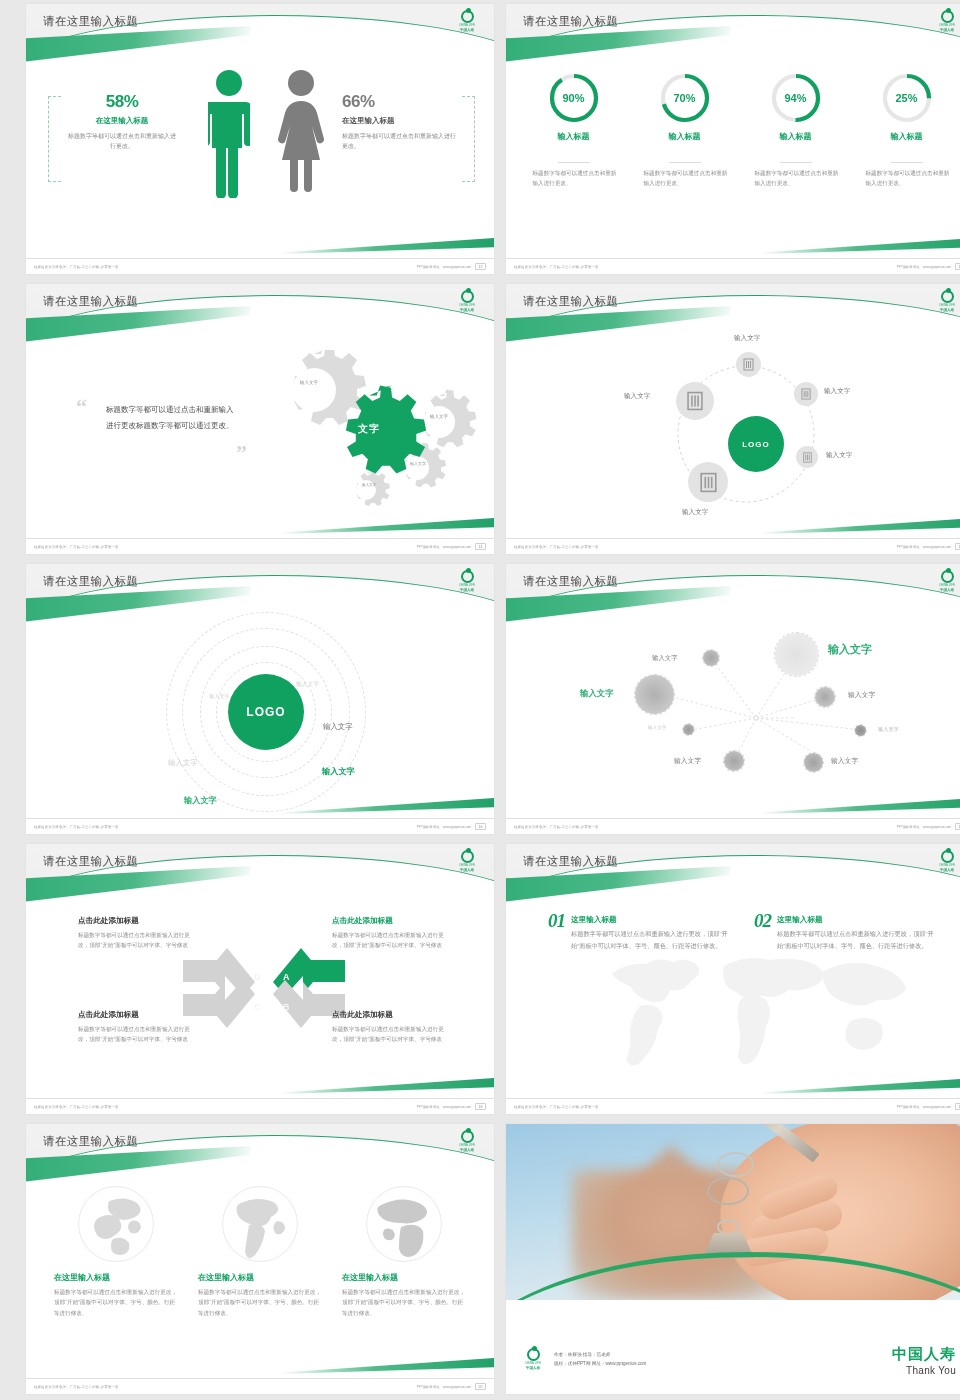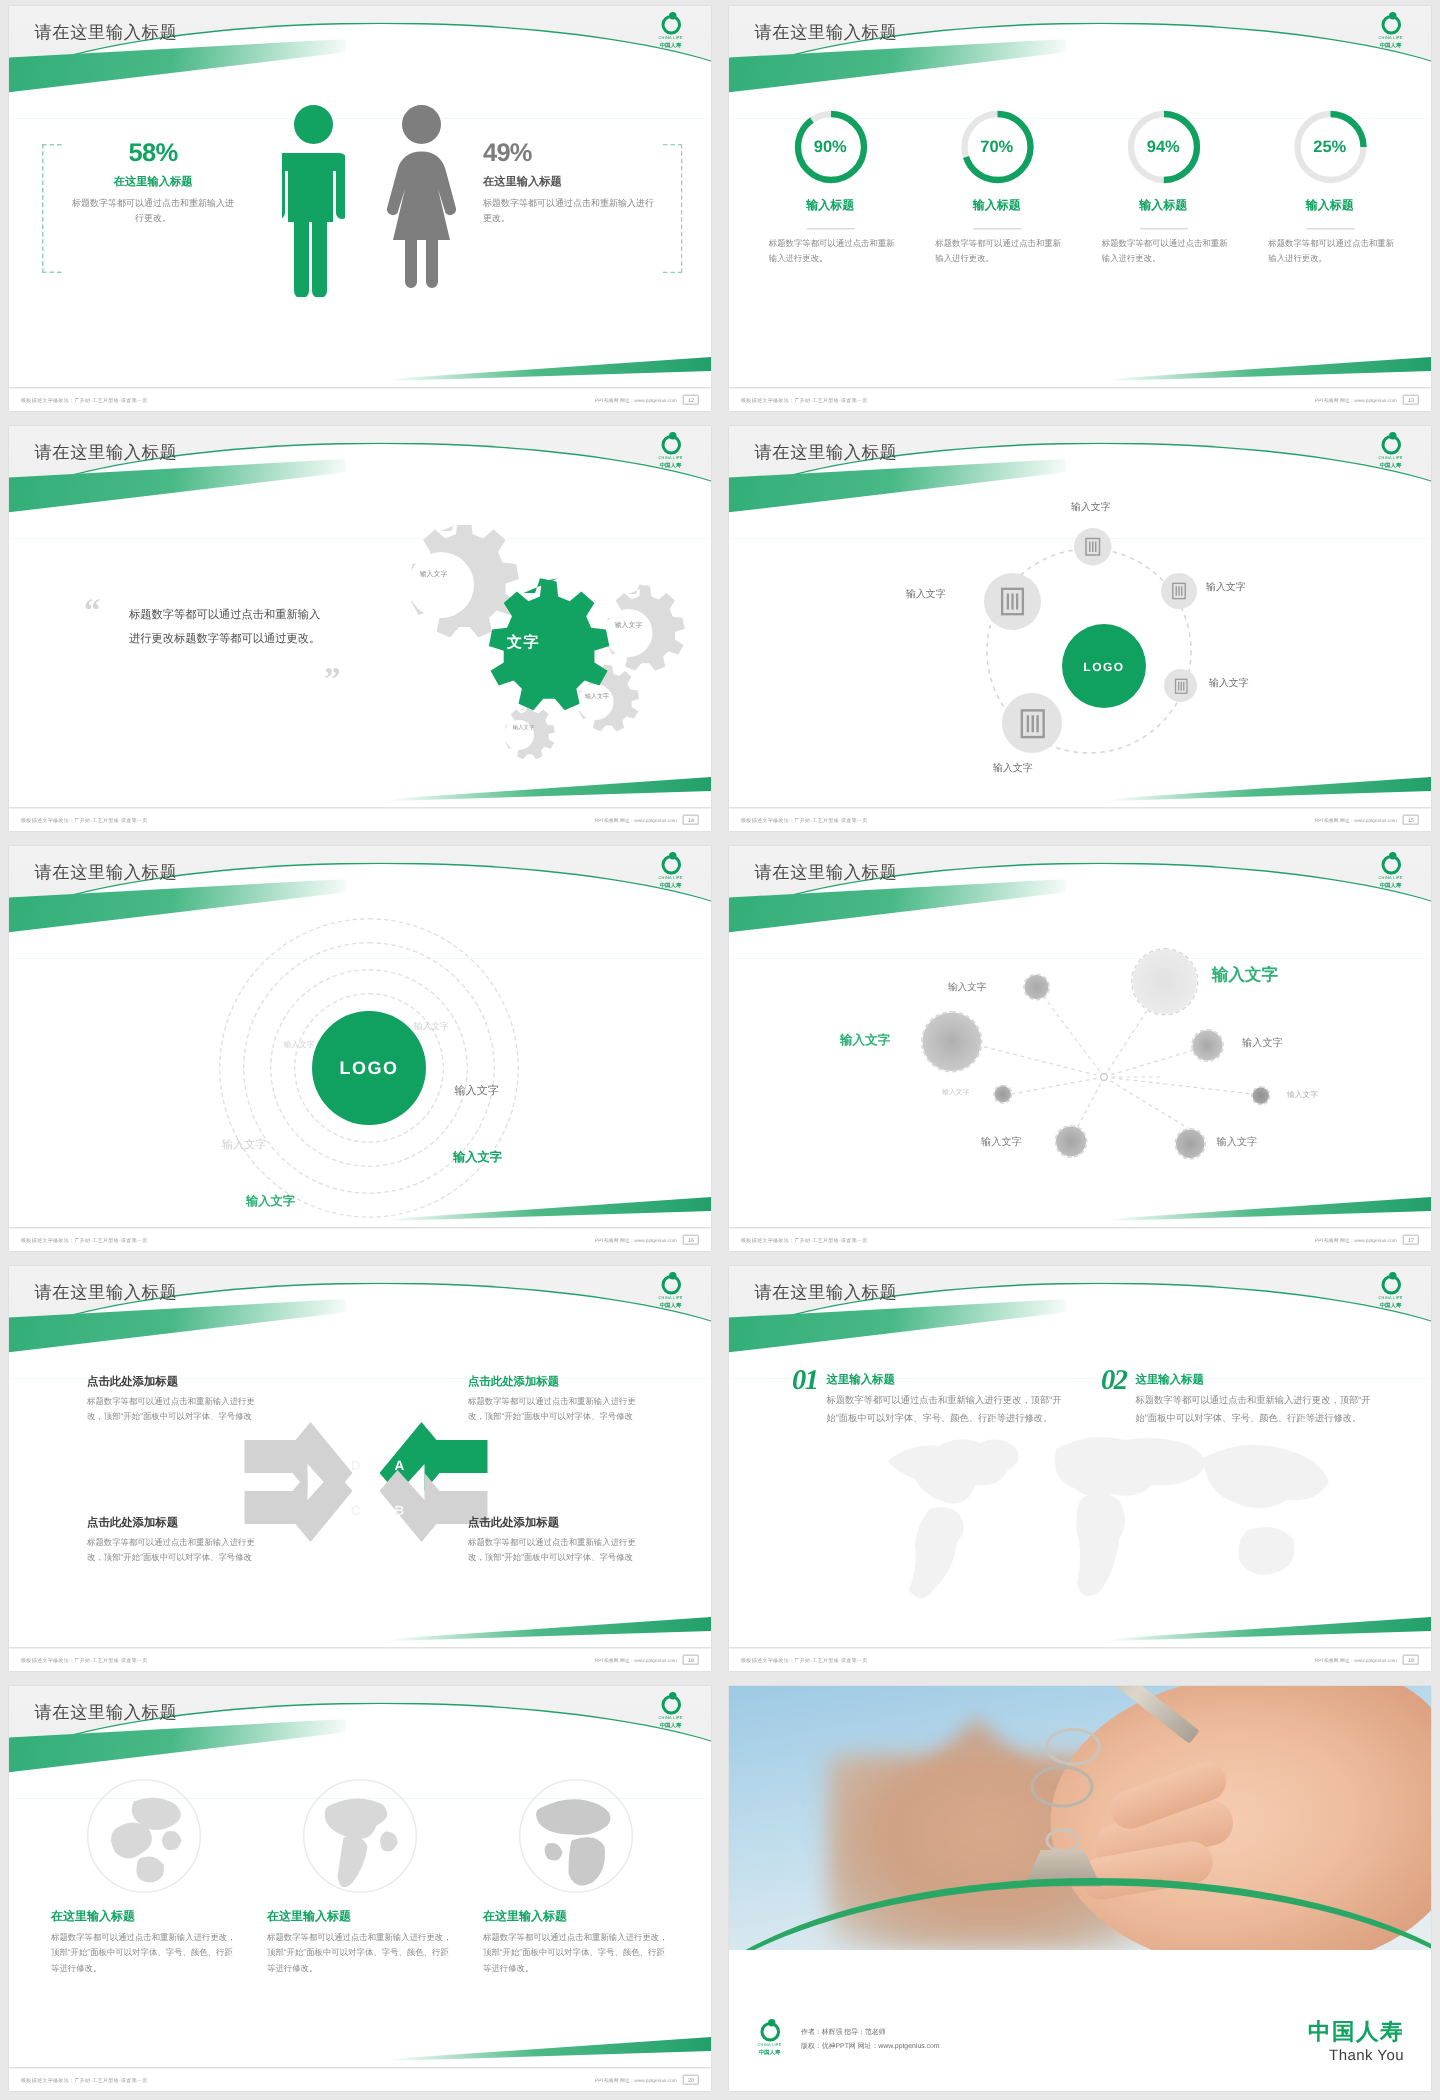--- a/index.html
+++ b/index.html
@@ -13,20 +13,21 @@
     width: 960px; height: 1400px;
     display: grid;
     grid-template-columns: 480px 480px;
     grid-template-rows: repeat(5, 280px);
   }
   .slide {
     position: relative;
     width: 480px; height: 280px;
     padding: 4px 6px 6px 6px;
     background: #e8e8e8;
+    margin-left: 20px;
   }
   .card {
     position: relative;
     width: 100%; height: 100%;
     background: #ffffff;
     overflow: hidden;
     box-shadow: 0 0 1px rgba(0,0,0,.12);
   }
   
   .hdr-band {
@@ -109,21 +110,21 @@
   .donut-row { display: flex; justify-content: space-around; padding: 22px 12px 0 12px; }
   .donut-col { width: 88px; text-align: center; }
   .donut { position: relative; width: 52px; height: 52px; margin: 0 auto; }
   .donut svg { display: block; }
   .donut-val {
     position: absolute; inset: 0; display: flex; align-items: center; justify-content: center;
     font-size: 11px; font-weight: 700; color: #11a261;
   }
   .donut-title {
     margin-top: 7px; font-size: 8px; font-weight: 700; color: #12a362;
-    padding-bottom: 10px; border-bottom: 1px solid #dcdcdc; display: inline-block; text-align: center;
+    padding-bottom: 20px; border-bottom: 1px solid #dcdcdc; display: inline-block; text-align: center;
   }
   .donut-desc { margin-top: 6px; font-size: 5.6px; color: #8a8a8a; line-height: 1.75; text-align: left; padding-left: 3px; }
   
   .quote-mark { font-size: 22px; color: #d6d6d6; font-family: "Liberation Serif", serif; line-height: 1; font-weight: 700; }
   .quote-body { font-size: 7.5px; color: #4d4d4d; line-height: 2.1; }
   .gear-lbl { font-size: 4.6px; color: #8d8d8d; text-align: center; line-height: 1.3; }
   .gear-lbl.w { color: #fff; font-size: 10px; font-weight: 700; letter-spacing: 1px; }
   
   .nodelbl { position: absolute; font-size: 6.6px; color: #6f6f6f; white-space: nowrap; }
   .hubnode {
@@ -232,21 +233,21 @@
         </div>
 
         <div class="person" style="left:252px; top:18px; width:46px; height:130px;">
           <svg viewBox="0 0 46 130" width="46" height="130">
             <circle cx="23" cy="15" r="13" fill="#7e7e7e"></circle>
             <path d="M23 33 c-9 0 -14 5 -16 12 l-7 26 a4 4 0 0 0 7 3 l5 -16 -8 34 h8 v28 a4 4 0 0 0 8 0 v-28 h6 v28 a4 4 0 0 0 8 0 v-28 h8 l-8 -34 5 16 a4 4 0 0 0 7 -3 l-7 -26 c-2 -7 -7 -12 -16 -12 z" fill="#7e7e7e"></path>
           </svg>
         </div>
 
         <div style="position:absolute; left:316px; top:42px; width:118px;">
-          <div class="pct k">49%</div>
+          <div class="pct k">66%</div>
           <div class="sub k">在这里输入标题</div>
           <div class="desc">标题数字等都可以通过点击和重新输入进行更改。</div>
         </div>
         <div class="bracket" style="left:436px; top:46px; width:13px; height:86px; border-right:1px dashed #bdbdbd; border-left:none;"></div>
       </div>
 
       <div class="foot-swoosh"></div>
       <div class="footer">
         <div class="foot-l">模板描述文字修改法：广开始-工艺片型板-设置第一页</div>
         <div class="foot-r">

